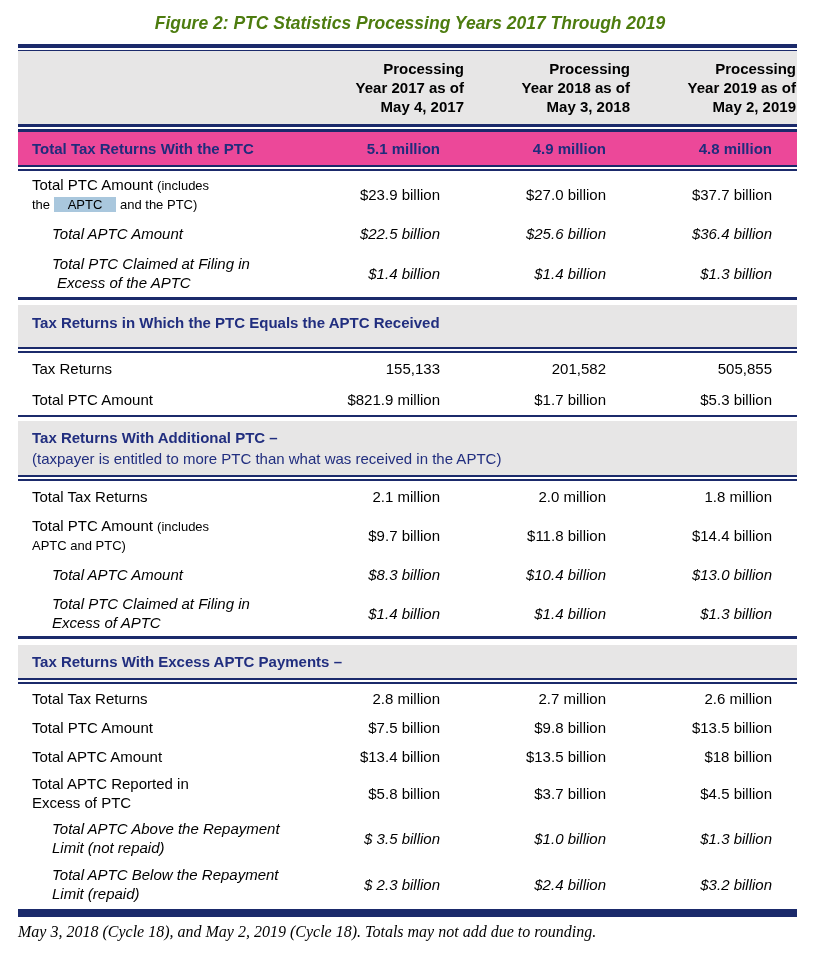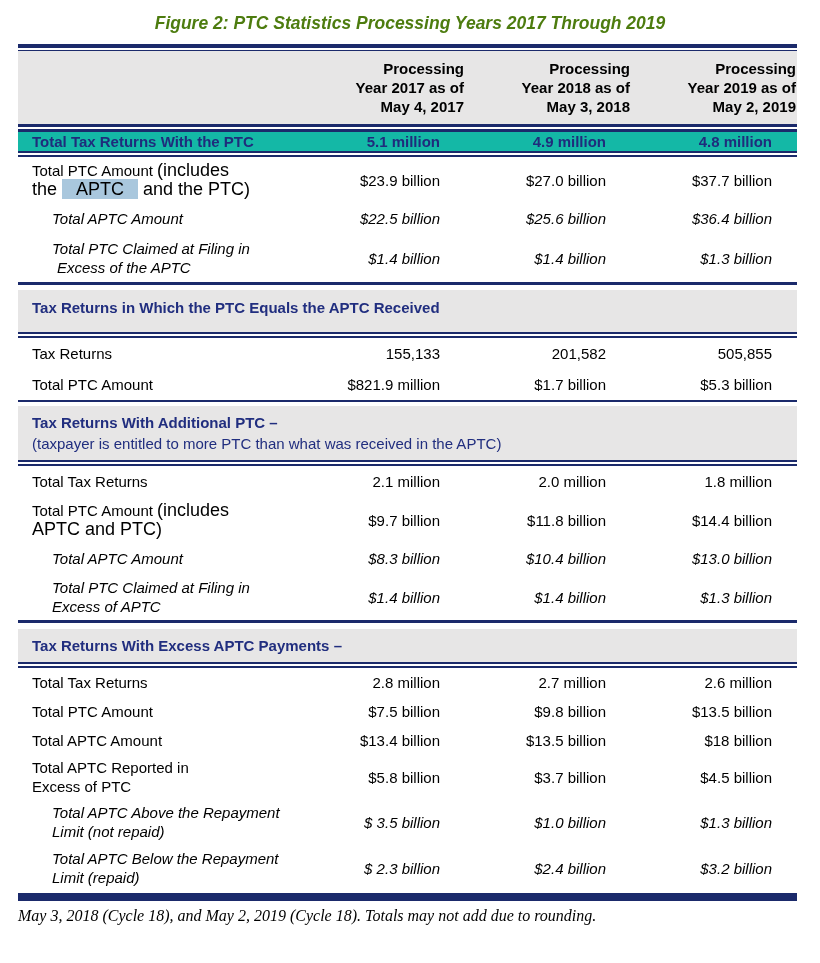--- a/index.html
+++ b/index.html
@@ -26,25 +26,25 @@
   .hcol span{display:block;}
   
   .row{display:flex;align-items:center;line-height:19px;}
   .lab{width:280px;padding-left:14px;box-sizing:border-box;}
   .val{width:166px;text-align:right;padding-right:24px;box-sizing:border-box;white-space:nowrap;}
   .ln{display:block;}
   .p1{padding:6px 0;}
   .p1s{padding:5px 0;}
   .p2{padding:4px 0;}
   .p2s{padding:3px 0;}
-  .total{background:#14b8a6;color:#1f2c7c;font-weight:bold;padding:0 0;}
+  .total{background:#ec4899;color:#1f2c7c;font-weight:bold;padding:7px 0;}
   .italic .lab,.italic .val{font-style:italic;}
   .italic .lab{padding-left:34px;}
   .ind{padding-left:5px;}
-  .sm{font-size:18px;}
+  .sm{font-size:13px;}
   .hl{background:#a9c7dd;padding:0 14px;}
   
   .band{background:#e7e6e6;color:#212e7f;padding:6px 0 6px 14px;line-height:21px;}
   .band .bt{font-weight:bold;display:block;}
   .band .bs{font-weight:normal;display:block;}
   .band1{padding:7px 0 14px 14px;}
   
   .source{
     font-family:"Liberation Serif", serif;font-style:italic;font-size:16px;
     line-height:20px;margin:5px 18px 0 18px;

